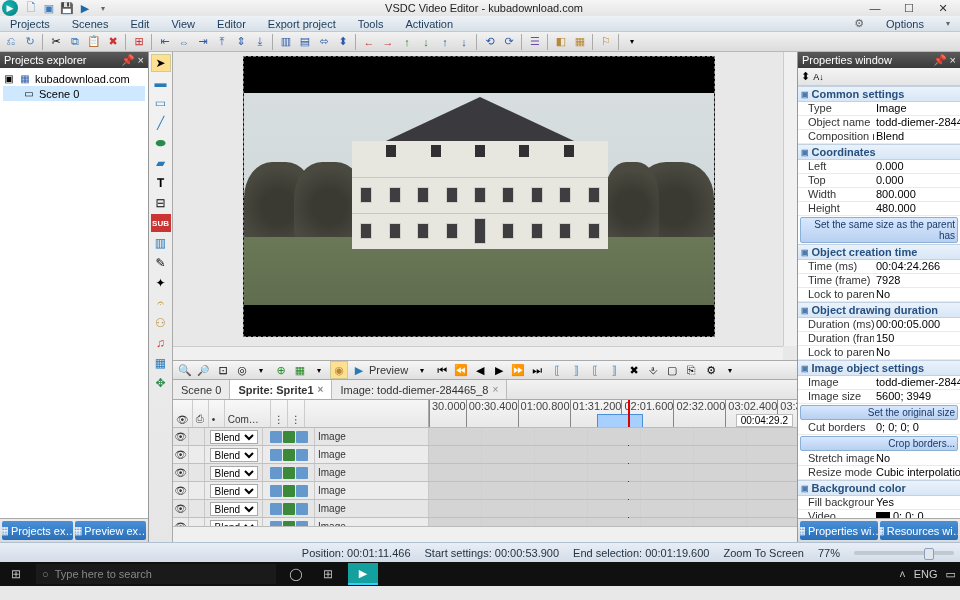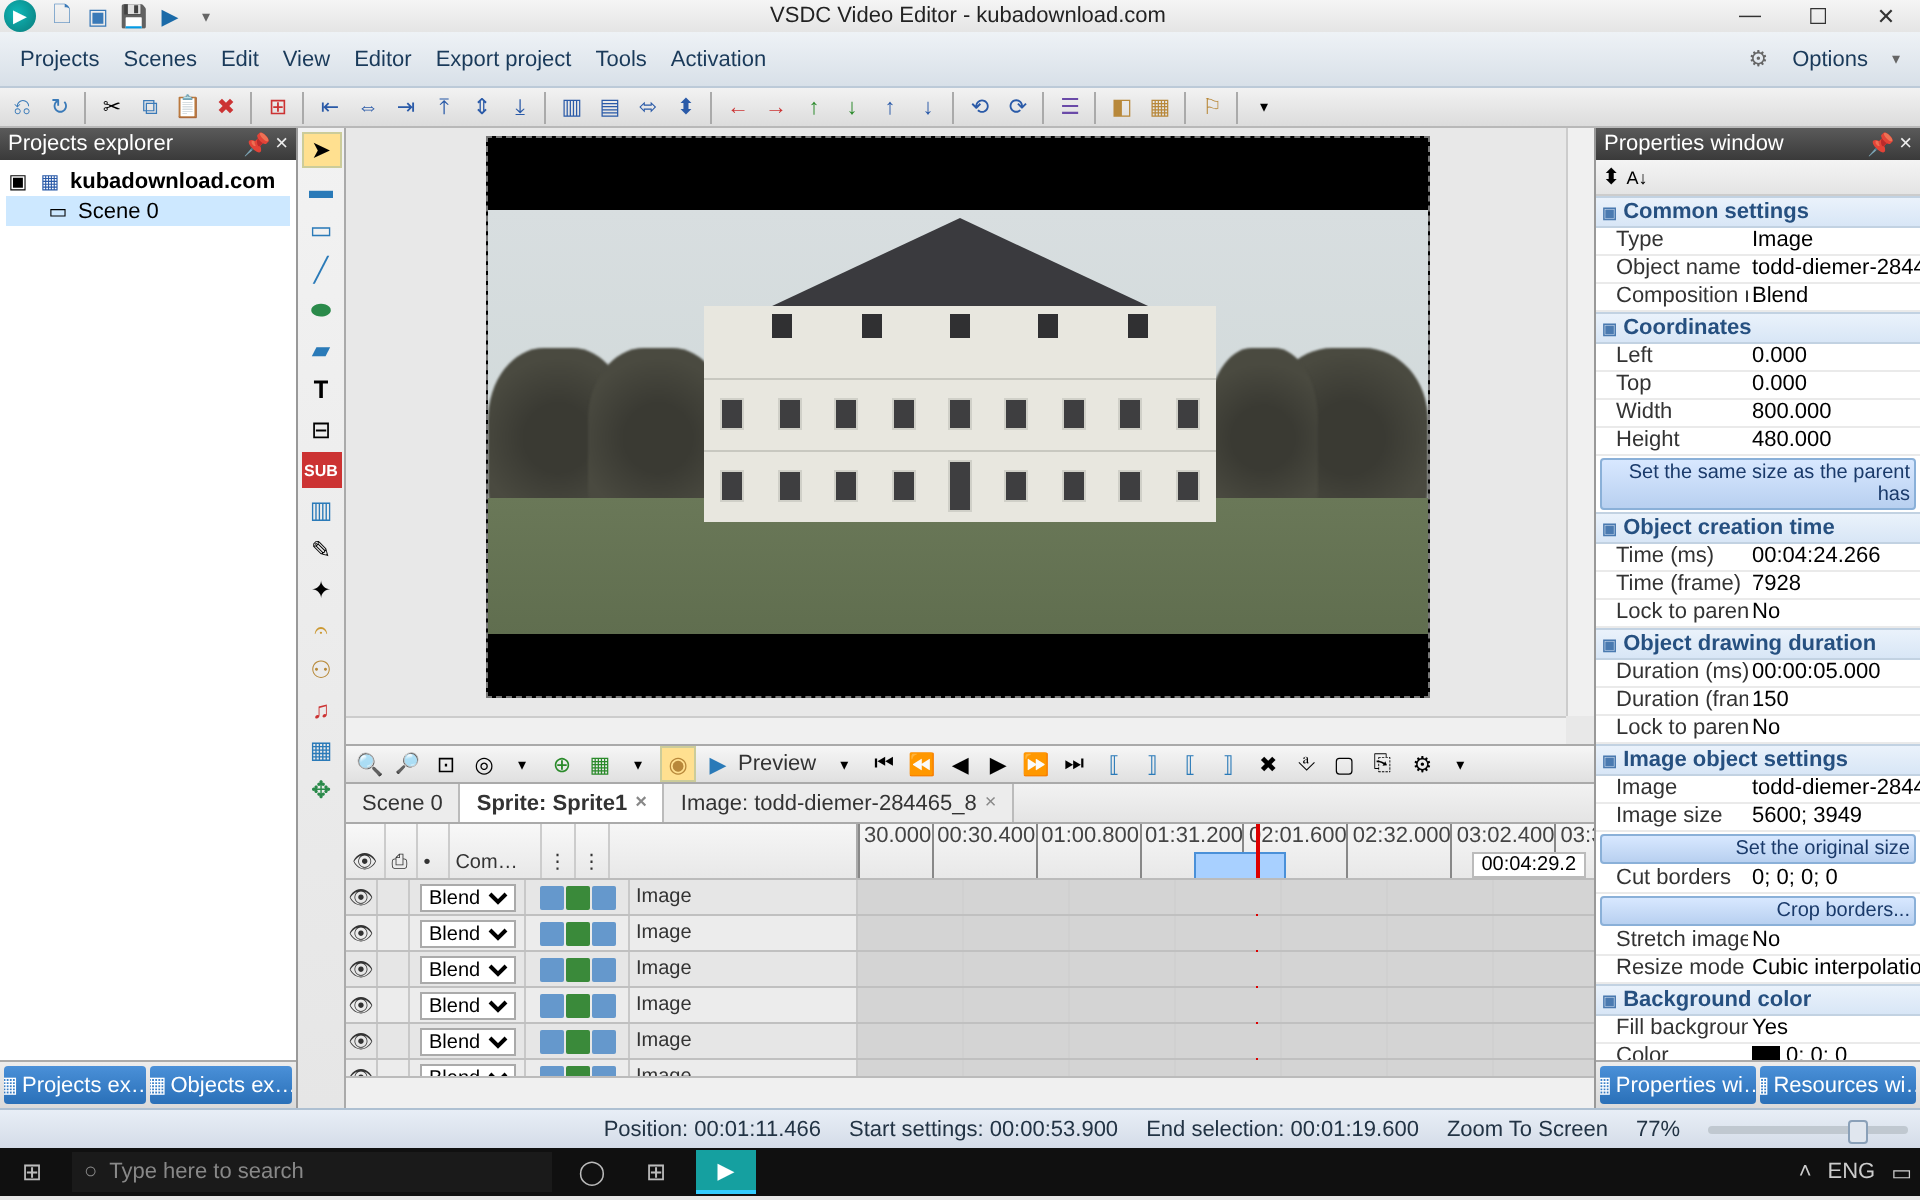--- a/index.html
+++ b/index.html
@@ -4,21 +4,21 @@
 <style>
 *{margin:0;padding:0;box-sizing:border-box;font-family:"Segoe UI",Tahoma,sans-serif;font-size:11px;user-select:none}
 html,body{width:960px;height:600px;overflow:hidden;background:#e8e8e8}
 .titlebar{height:16px;background:linear-gradient(#f5f5f5,#e5e5e5);display:flex;align-items:center;color:#444}
 .titlebar .logo{width:16px;height:16px;background:radial-gradient(circle at 40% 40%,#0fb8b8,#0a7a7a);border-radius:50%;margin-left:2px;display:flex;align-items:center;justify-content:center;color:#fff;font-size:9px}
 .titlebar .qa{display:flex;margin-left:6px;gap:4px}
 .titlebar .qa span{width:14px;height:14px;display:flex;align-items:center;justify-content:center;color:#3a7ab8;font-size:11px}
 .titlebar .title{flex:1;text-align:center;font-size:11px;color:#222}
 .titlebar .winbtns{display:flex}
 .titlebar .winbtns span{width:34px;height:16px;display:flex;align-items:center;justify-content:center;font-size:11px;color:#333}
-.menubar{height:28px;background:linear-gradient(#eef2f6,#d8e0e8);border-bottom:1px solid #bccad8;display:flex;align-items:center;padding:0 10px;gap:12px;color:#1a3a5a;font-size:11px}
+.menubar{height:16px;background:linear-gradient(#eef2f6,#d8e0e8);border-bottom:1px solid #bccad8;display:flex;align-items:center;padding:0 10px;gap:22px;color:#1a3a5a;font-size:11px}
 .menubar .spacer{flex:1}
 .menubar .gear{color:#666}
 .toolbar{height:20px;background:linear-gradient(#f2f2f2,#dcdcdc);border-bottom:1px solid #b8b8b8;display:flex;align-items:center;padding:0 2px;gap:1px}
 .toolbar .sep{width:2px;height:16px;border-left:1px solid #aaa;margin:0 2px}
 .tbtn{width:18px;height:18px;display:flex;align-items:center;justify-content:center;font-size:11px}
 .main{height:490px;display:flex}
 .left-col{width:149px;display:flex;flex-direction:column;border-right:1px solid #999}
 .panel-head{height:16px;background:linear-gradient(#5a5a5a,#3a3a3a);color:#fff;font-size:11px;display:flex;align-items:center;padding:0 4px}
 .panel-head .hdbtns{margin-left:auto;display:flex;gap:2px;font-size:9px;opacity:.9}
 .explorer-body{background:#fff;flex:1;padding:3px;overflow:hidden}
@@ -180,35 +180,35 @@
       <span>Projects explorer</span>
       <div class="hdbtns">
           <span>📌</span>
           <span>×</span>
         </div>
     </div>
     <div class="explorer-body">
       <div class="tree-row">
         <span class="tree-icon">▣</span>
         <span class="tree-icon" style="color:#2a5aa8">▦</span>
-        <span style="font-weight:bold">kubadownload.com</span>
+        <span style="font-weight:normal">kubadownload.com</span>
       </div>
       <div class="tree-row sel" style="padding-left:20px">
         <span class="tree-icon">▭</span>
         <span>Scene 0</span>
       </div>
     </div>
     <div class="left-tabs">
       <div class="tab">
           <span style="margin-right:2px">▦</span>
           <span>Projects ex…</span>
         </div>
       <div class="tab">
           <span style="margin-right:2px">▦</span>
-          <span>Objects ex…</span>
+          <span>Preview ex…</span>
         </div>
     </div>
   </div>
 
   <div class="toolcol">
     <div class="tbtn" style="background:#ffe090;border:1px solid #cc9">➤</div>
     <div class="tbtn" style="color:#2a7ab8">▬</div>
     <div class="tbtn" style="color:#2a7ab8">▭</div>
     <div class="tbtn" style="color:#2a7ab8">╱</div>
     <div class="tbtn" style="color:#2a8a4a">⬬</div>
@@ -530,21 +530,21 @@
         <div class="prow">
           <div class="pn">Resize mode</div>
           <div class="pv">Cubic interpolation</div>
         </div>
         <div class="grp">Background color</div>
         <div class="prow">
           <div class="pn">Fill background</div>
           <div class="pv">Yes</div>
         </div>
         <div class="prow">
-          <div class="pn">Color</div>
+          <div class="pn">Video</div>
           <div class="pv"><span class="pcolor"></span>0; 0; 0</div>
         </div>
       </div>
     <div class="left-tabs">
       <div class="tab">
           <span style="margin-right:2px">▦</span>
           <span>Properties wi…</span>
         </div>
       <div class="tab">
           <span style="margin-right:2px">▦</span>

